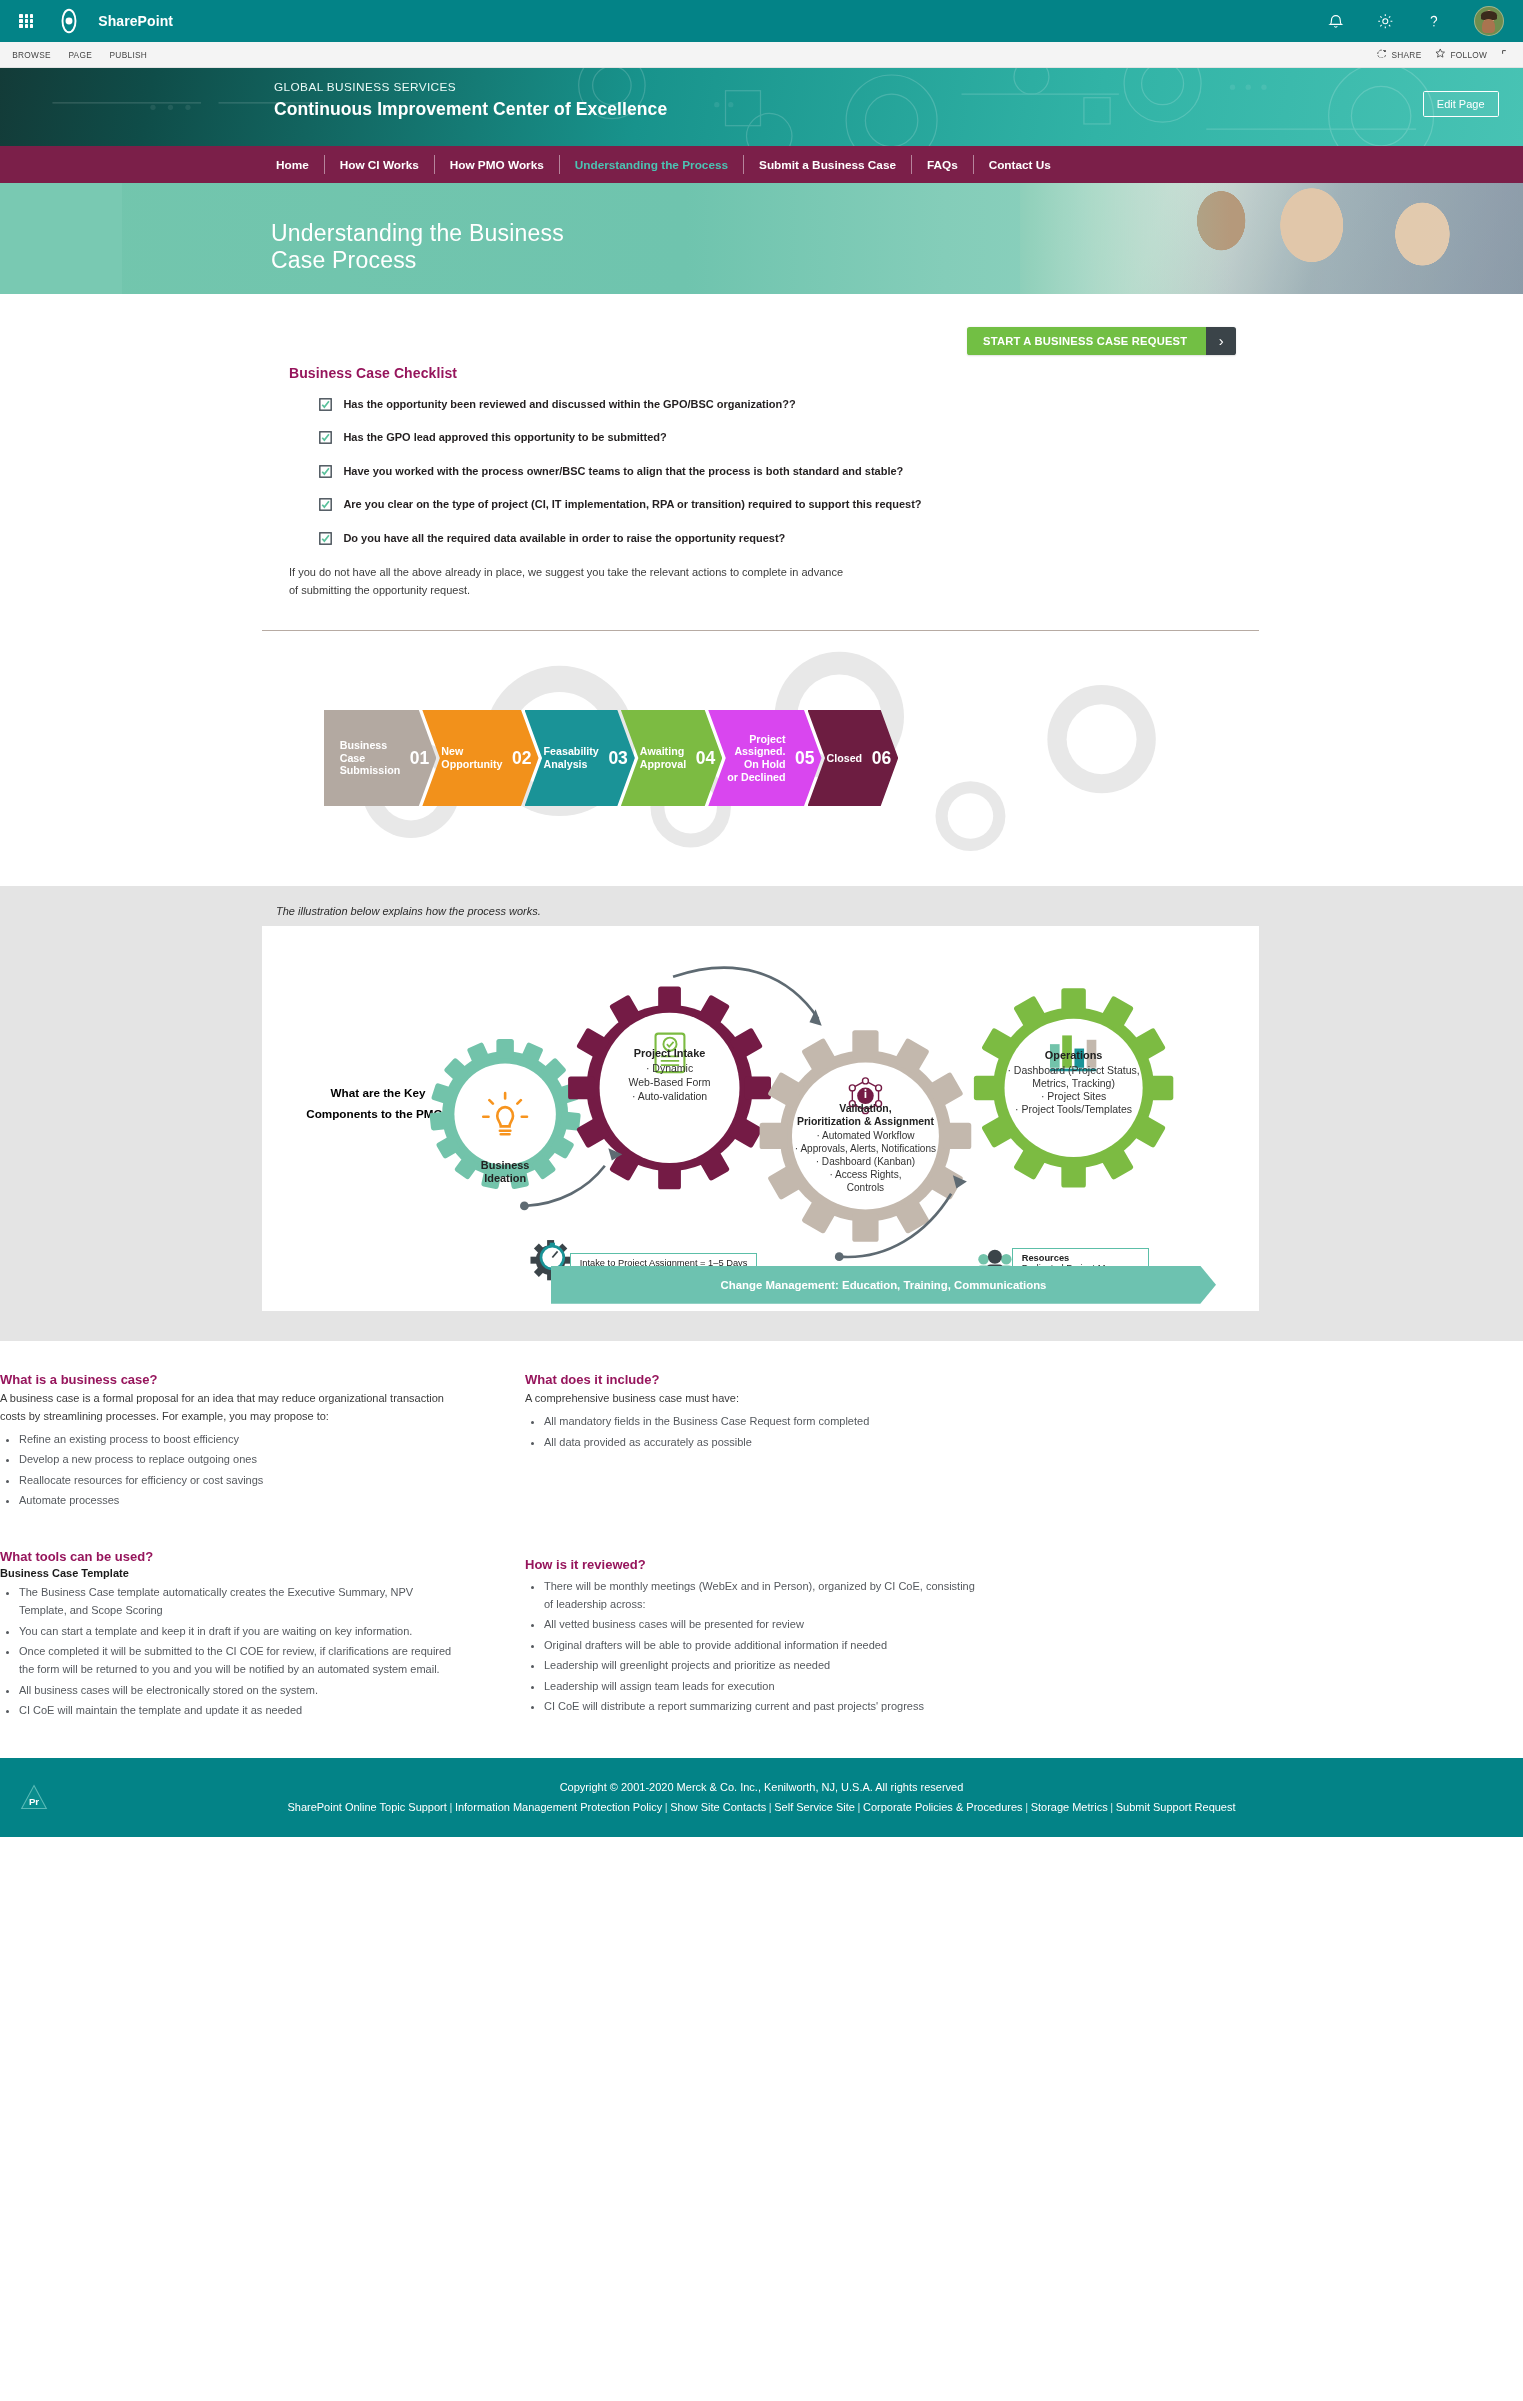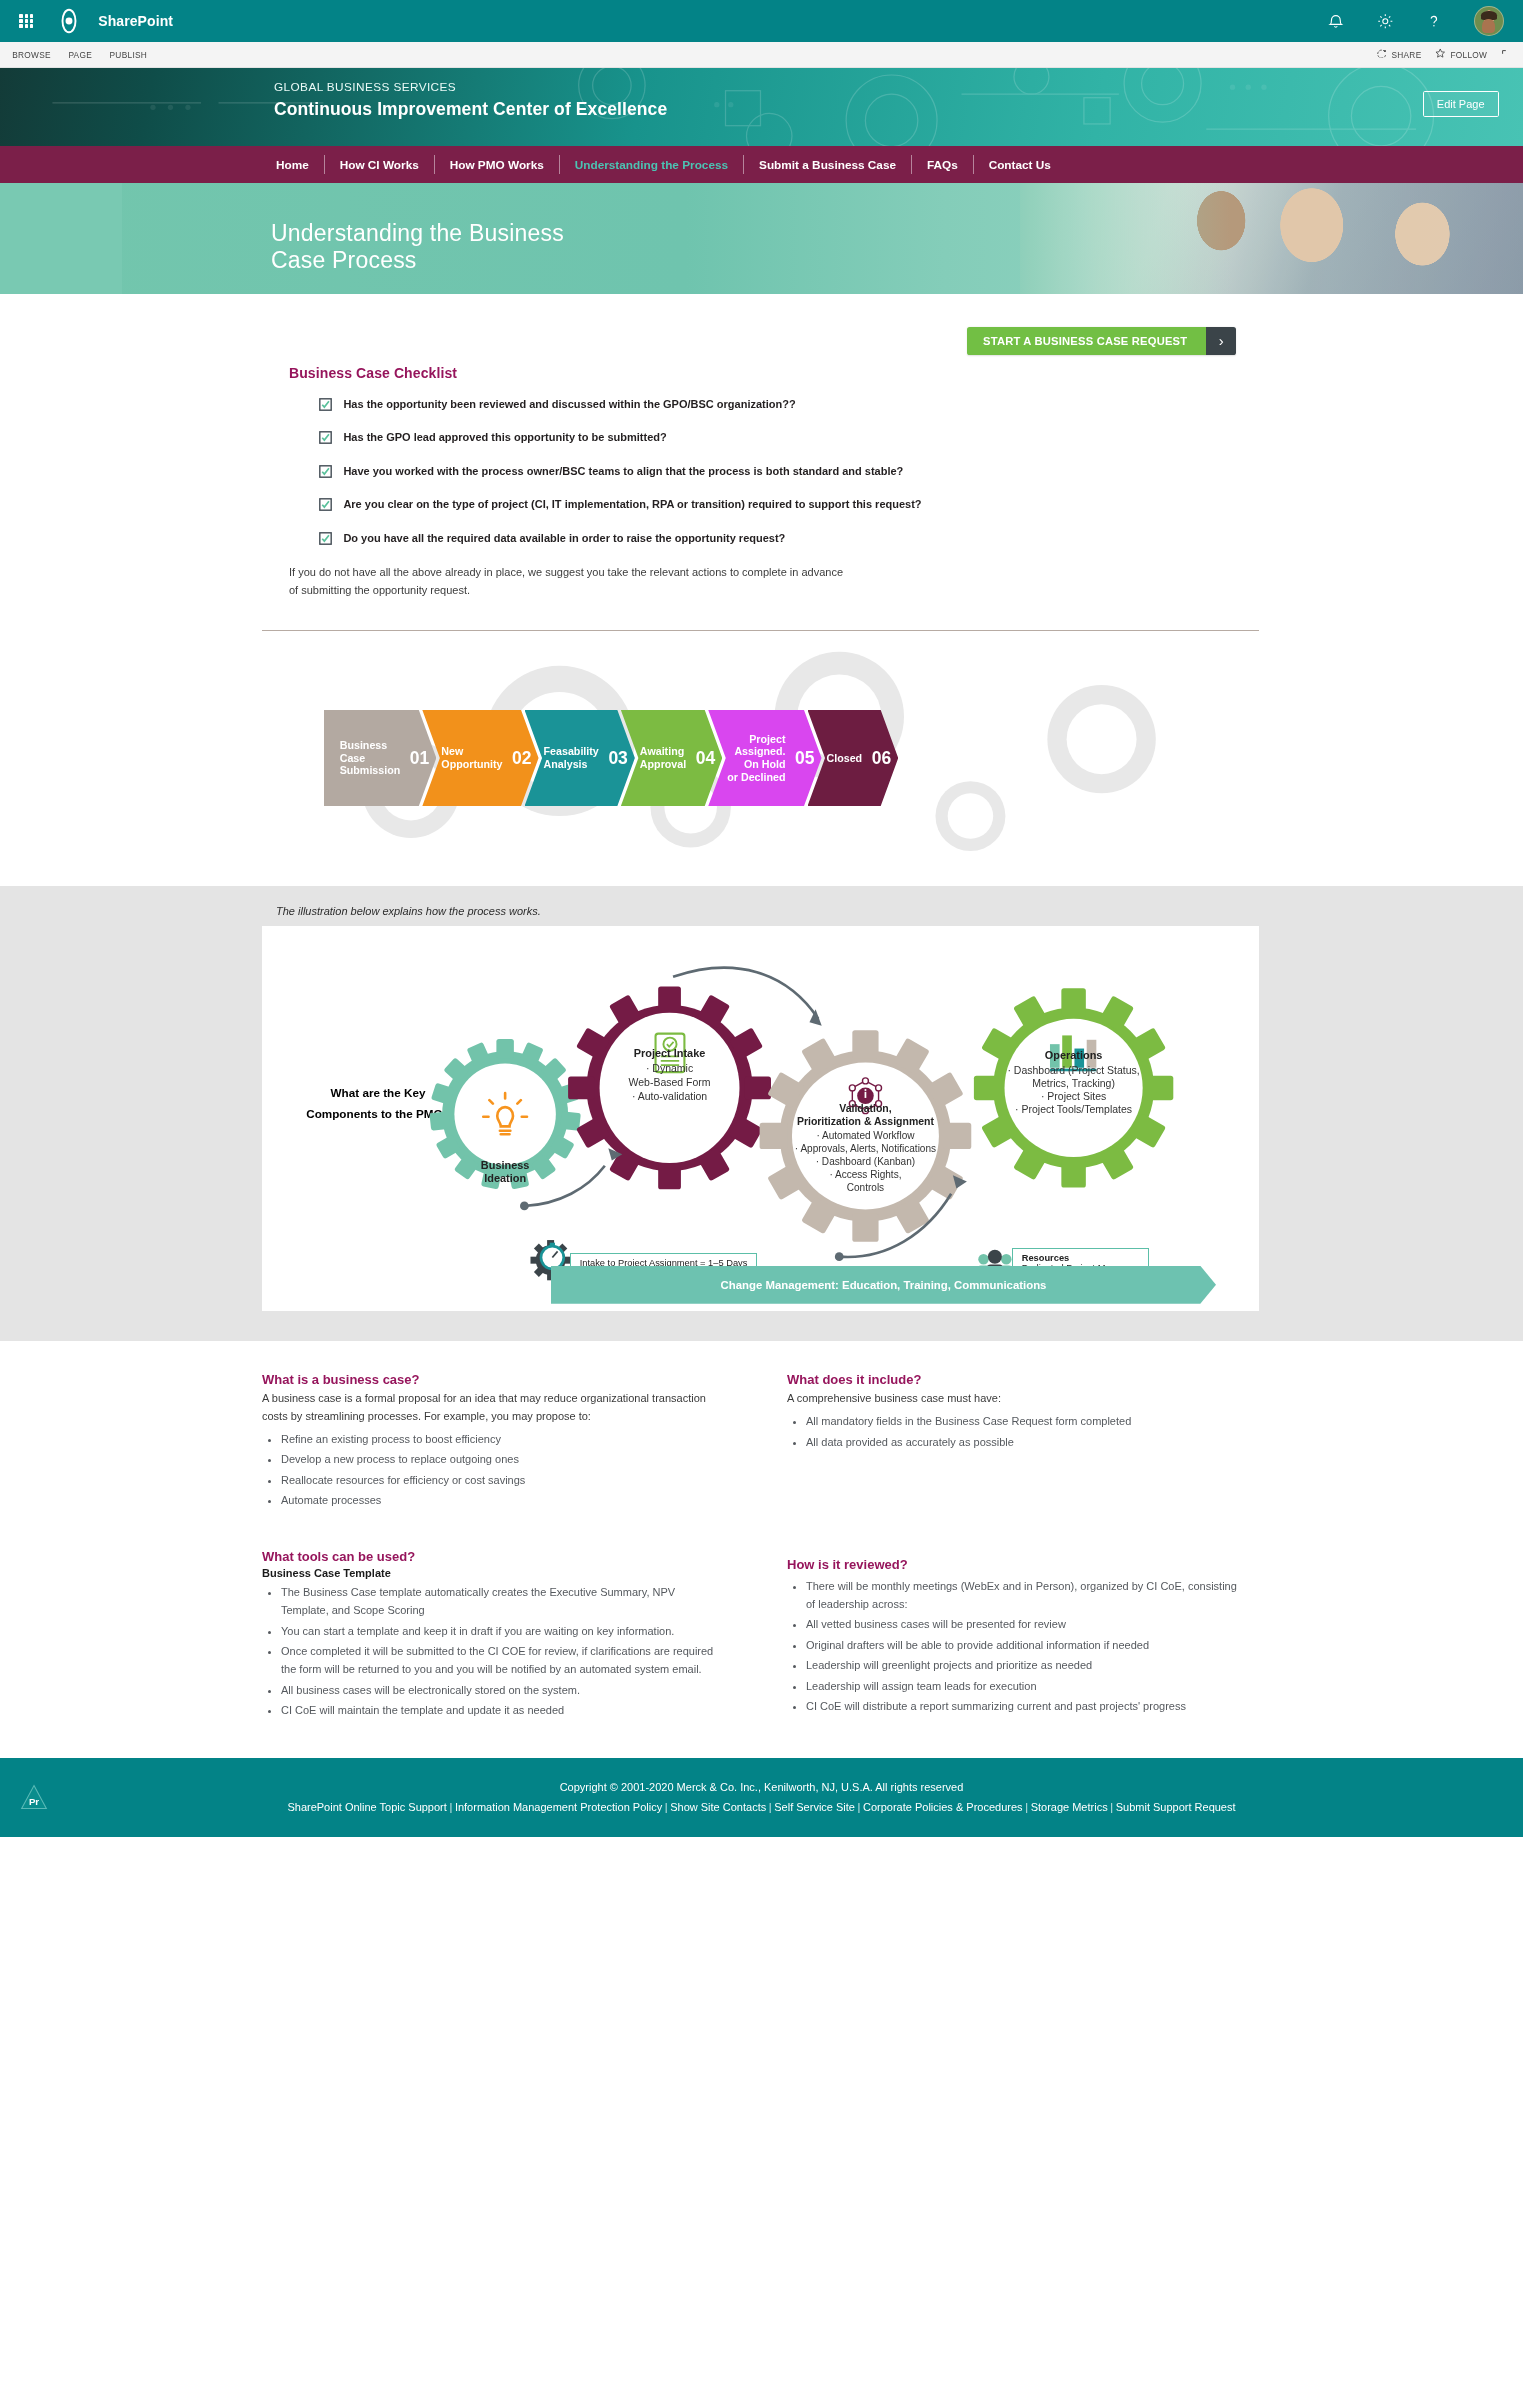--- a/index.html
+++ b/index.html
@@ -145,21 +145,21 @@
   }
   .cmbar {
     position:absolute; left: 289px; bottom: 7px; height: 38px; width: 665px;
     background:#6dc2b0; color:#fff; font-size:11.4px; font-weight:700;
     display:flex; align-items:center; justify-content:center;
     clip-path: polygon(0 0, calc(100% - 15.7px) 0, 100% 50%, calc(100% - 15.7px) 100%, 0 100%);
   }
 
   
   .faq { padding: 31.5px 0 35px 0; }
-  .faq-grid { display:flex; padding-left: 262px; gap: 70px; }
+  .faq-grid { display:flex; gap: 70px; }
   .faq-col { width: 455px; }
   .faq-h { color:#96155c; font-size: 13px; font-weight: 700; margin-bottom: 2.6px;}
   .faq-sub { font-size: 11px; font-weight: 700; color:#1a1a1a; margin-bottom: 2.6px;}
   .faq-p { font-size: 11px; color:#3a3a3a; line-height: 1.63; }
   .faq-ul { margin: 5.2px 0 0 0; padding-left: 19px; }
   .faq-ul li { font-size: 11px; color:#55595e; line-height: 1.63; margin-bottom: 2.6px;}
   .faq-ul ul { list-style-type: circle; padding-left: 23px; margin-top: 2.6px;}
   .faq-block2 { margin-top: 39px; }
 
   

